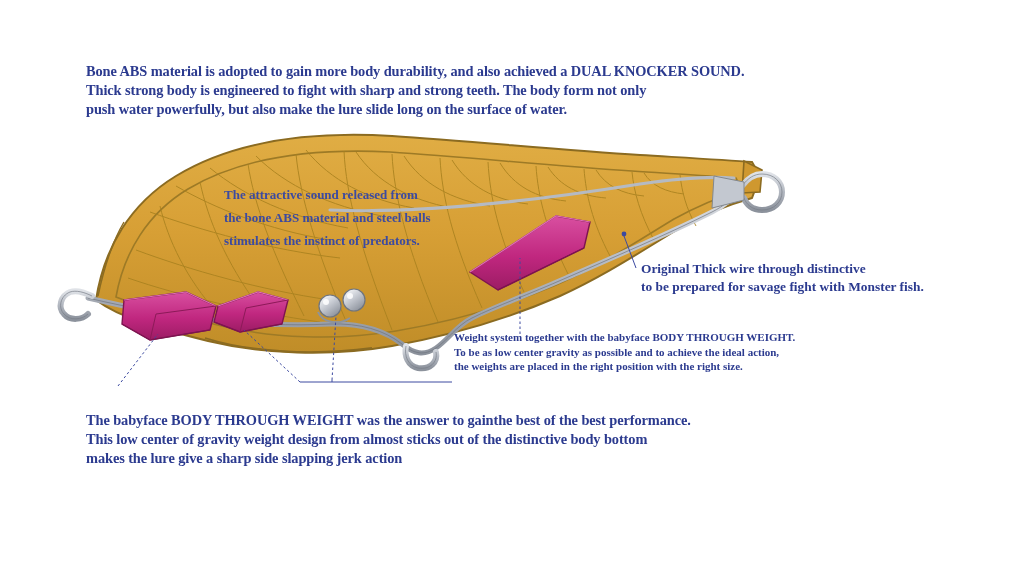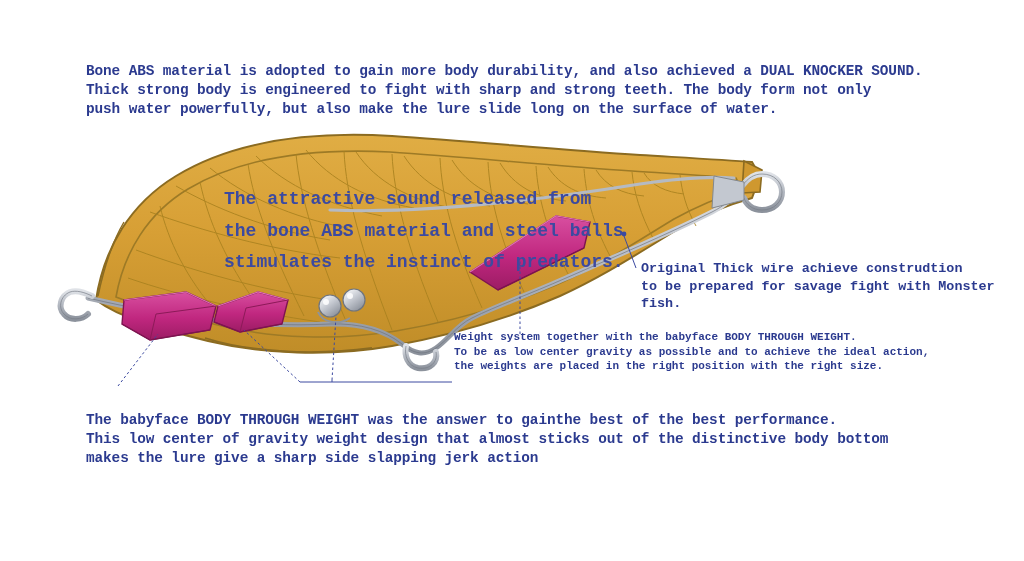--- a/index.html
+++ b/index.html
@@ -6,39 +6,39 @@
     margin: 0;
     padding: 0;
     background: #ffffff;
   }
   #stage {
     position: relative;
     width: 1024px;
     height: 561px;
     background: #ffffff;
     overflow: hidden;
-    font-family: Liberation Mono, monospace;
+    font-family: Liberation Serif, serif;
   }
   .annot {
     position: absolute;
     color: #2b3a8f;
     font-weight: bold;
     line-height: 1.32;
     white-space: pre-line;
   }
   #top-note {
     left: 86px;
     top: 62px;
     font-size: 14.4px;
     letter-spacing: -0.1px;
   }
   #sound-note {
     left: 224px;
     top: 184px;
-    font-size: 18px;
+    font-size: 13px;
     line-height: 1.75;
     color: #3c4aa0;
     letter-spacing: 0px;
   }
   #wire-note {
     left: 641px;
     top: 260px;
     font-size: 13.4px;
   }
   #weight-note {
@@ -240,24 +240,24 @@
   </svg>
 
   <div class="annot" id="top-note">Bone ABS material is adopted to gain more body durability, and also achieved a DUAL KNOCKER SOUND.
 Thick strong body is engineered to fight with sharp and strong teeth. The body form not only
   push water powerfully, but also make the lure slide long on the surface of water.</div>
 
   <div class="annot" id="sound-note">The attractive sound released from
 the bone ABS material and steel balls
 stimulates the instinct of predators.</div>
 
-  <div class="annot" id="wire-note">Original Thick wire achieve construdtion
+  <div class="annot" id="wire-note">Original Thick wire through distinctive
 to be prepared for savage fight with Monster fish.</div>
 
   <div class="annot" id="weight-note">Weight system together with the babyface BODY THROUGH WEIGHT.
 To be as low center gravity as possible and to achieve the ideal action,
 the weights are placed in the right position with the right size.</div>
 
   <div class="annot" id="bottom-note">The babyface BODY THROUGH WEIGHT was the answer to gainthe best of the best performance.
-This low center of gravity weight design that almost sticks out of the distinctive body bottom
+This low center of gravity weight design from almost sticks out of the distinctive body bottom
 makes the lure give a sharp side slapping jerk action</div>
 
 </div>
 
 </body></html>

